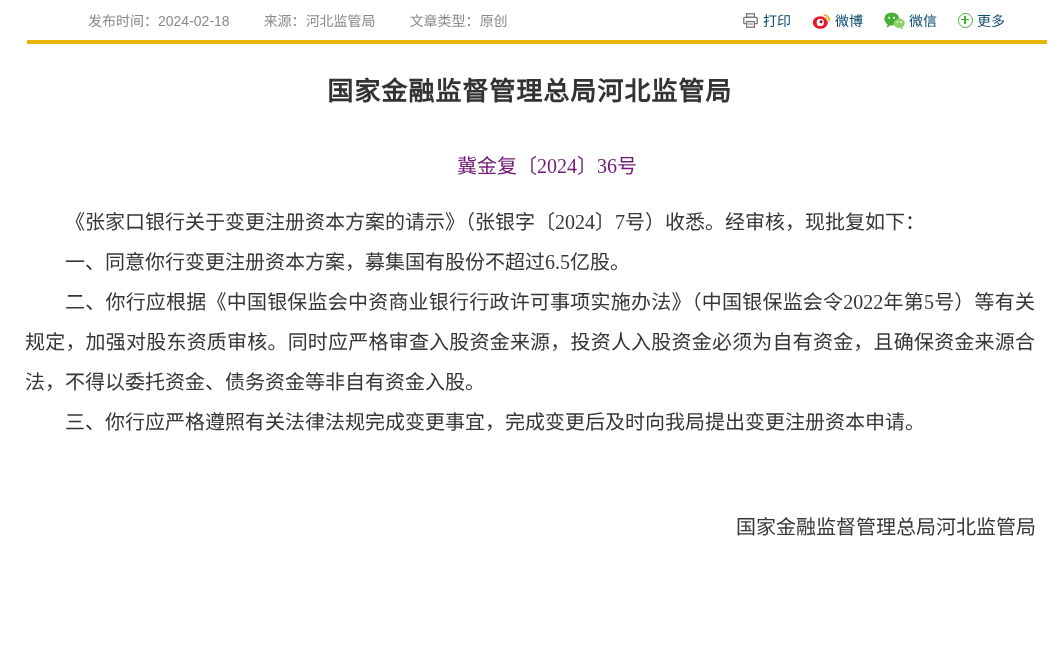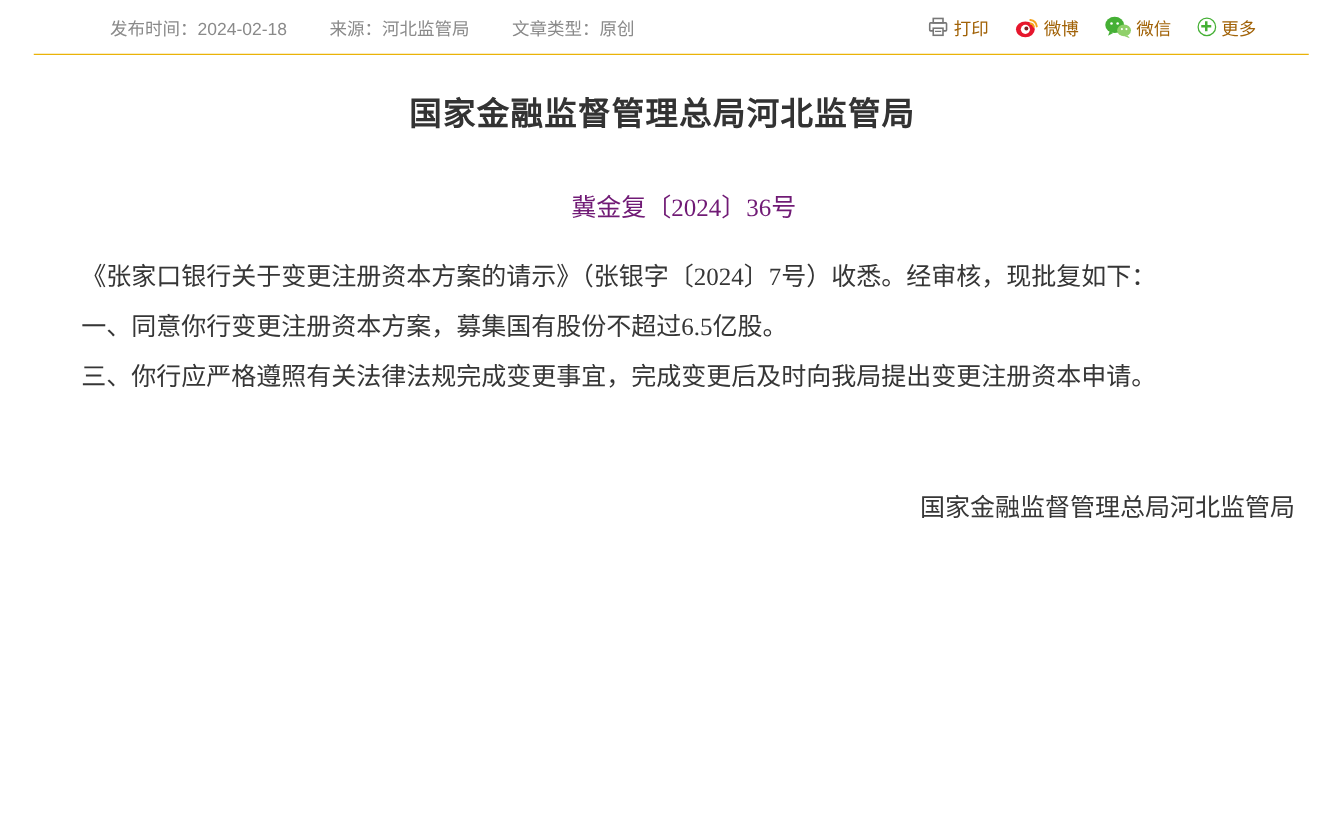--- a/index.html
+++ b/index.html
@@ -10,34 +10,34 @@
     overflow:hidden;
     position:relative;
   }
 
   
   .meta-bar {
     margin:0 13px 0 27px;
     height:44px;
     display:flex;
     align-items:center;
-    border-bottom:1px solid #eab308;
+    border-bottom:4px solid #eab308;
     box-sizing:border-box;
     font-size:14px;
     color:#8a8a8a;
   }
   .meta-left { display:flex; gap:34px; padding-left:61px; }
   .meta-item { white-space:nowrap; }
   .meta-right {
     margin-left:auto;
     display:flex;
     align-items:center;
     gap:21px;
     padding-right:42px;
-    color:#a16207;
+    color:#0c4a6e;
   }
   .share-item {
     display:flex;
     align-items:center;
     gap:4px;
     cursor:pointer;
     white-space:nowrap;
   }
   .icon { display:inline-flex; align-items:center; justify-content:center; }
   .more-icon {
@@ -151,18 +151,19 @@
 
 <div class="doc-title">
   <div>国家金融监督管理总局河北监管局</div>
 </div>
 
 <div class="doc-number">冀金复〔2024〕36号</div>
 
 <div class="doc-body">
   <p class="indent">《张家口银行关于变更注册资本方案的请示》（张银字〔2024〕7号）收悉。经审核，现批复如下：</p>
   <p class="indent">一、同意你行变更注册资本方案，募集国有股份不超过6.5亿股。</p>
+  <p class="indent">二、你行应根据《中国银保监会中资商业银行行政许可事项实施办法》（中国银保监会令2022年第5号）等有关规定，加强对股东资质审核。同时应严格审查入股资金来源，投资人入股资金必须为自有资金，且确保资金来源合法，不得以委托资金、债务资金等非自有资金入股。</p>
   <p class="indent">三、你行应严格遵照有关法律法规完成变更事宜，完成变更后及时向我局提出变更注册资本申请。</p>
 </div>
 
 <div class="signature">
   <div class="sig-name">国家金融监督管理总局河北监管局</div>
 </div>
 
 </body></html>

